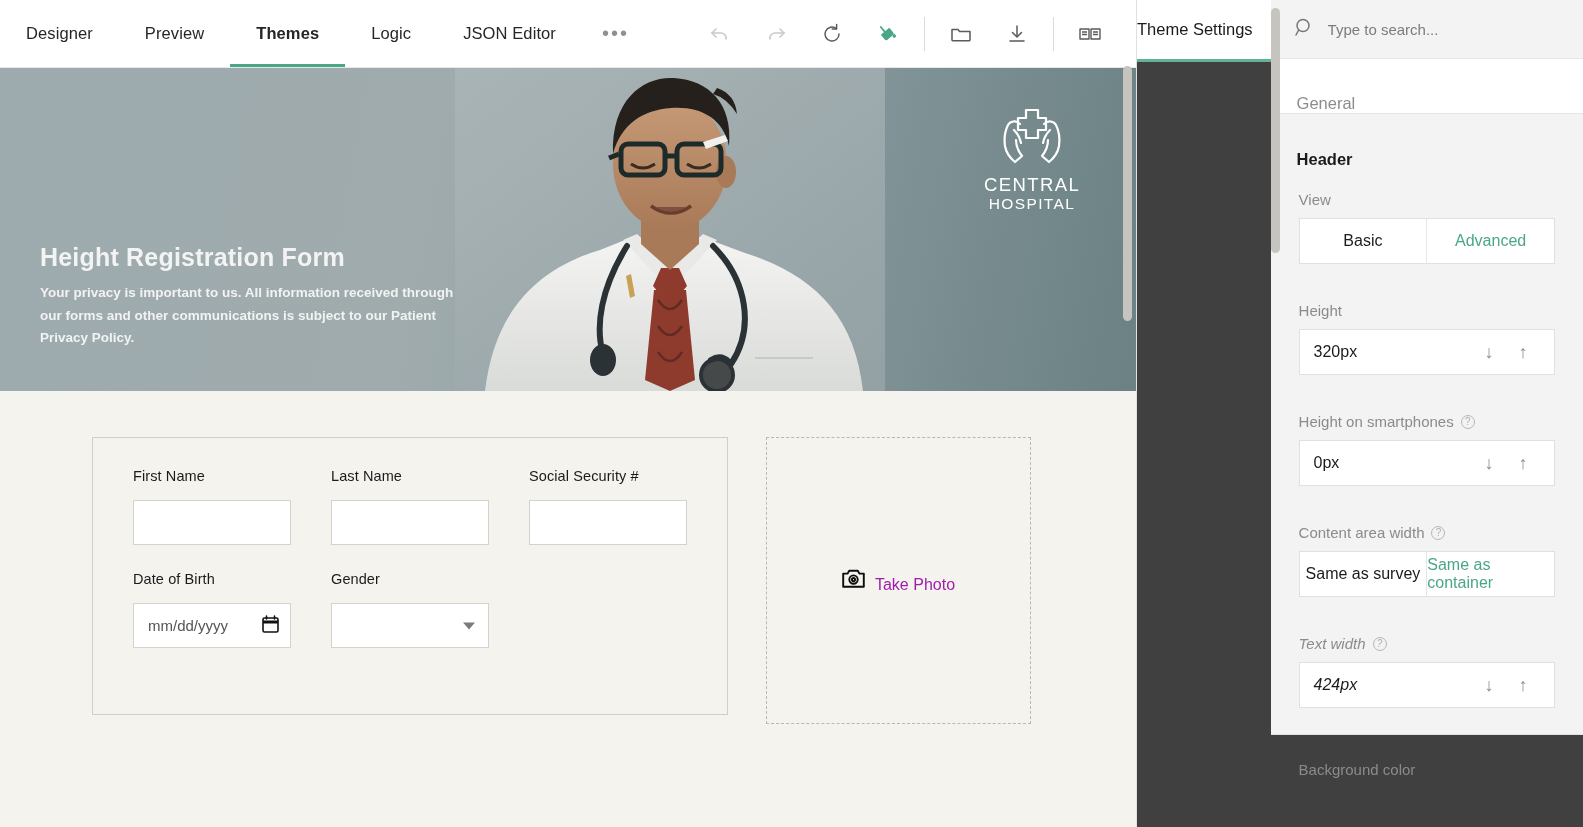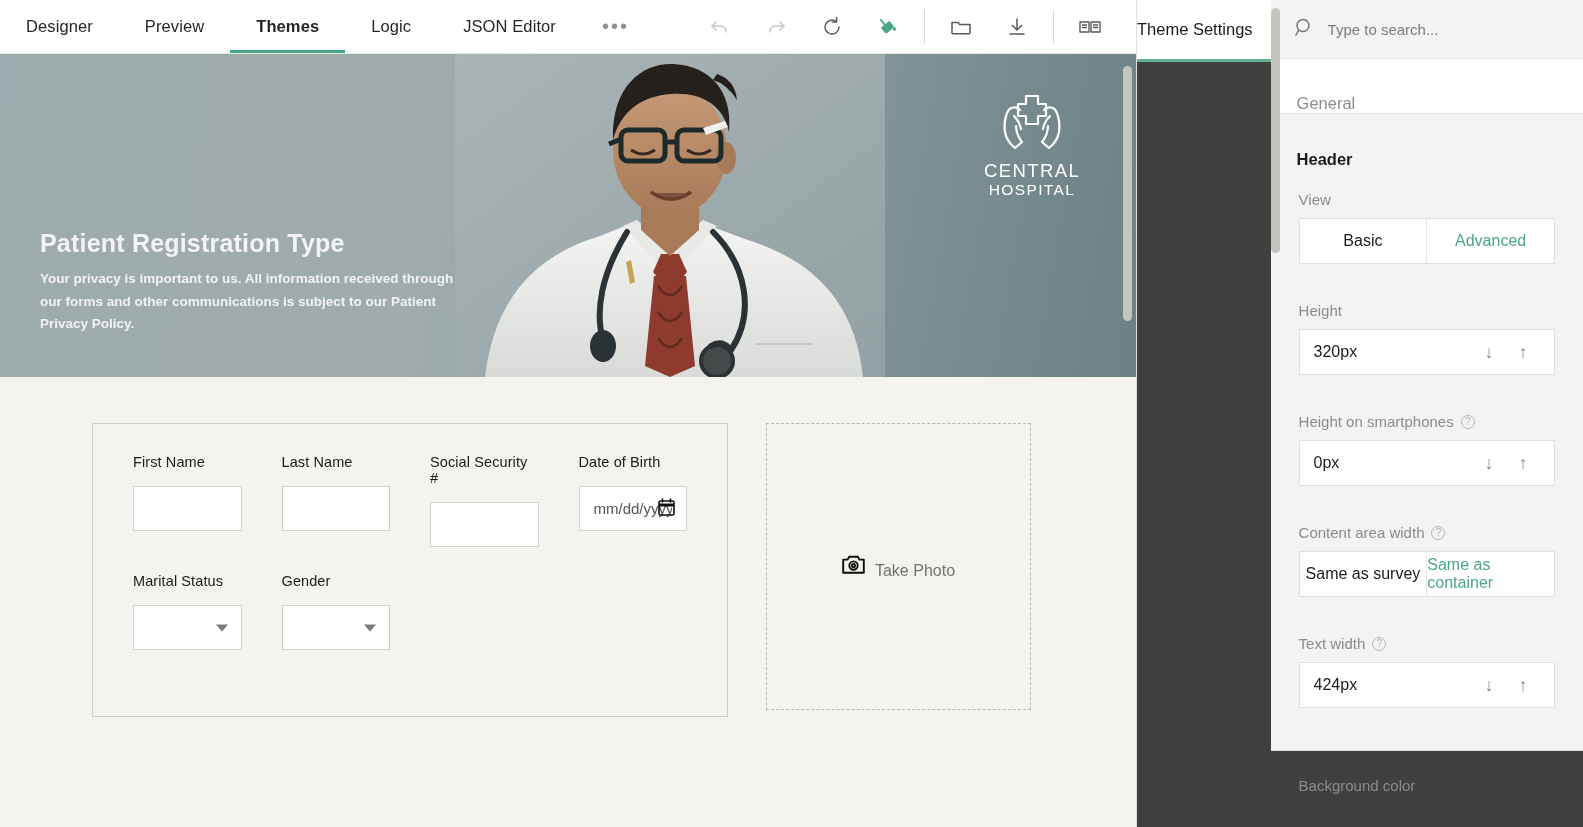--- a/index.html
+++ b/index.html
@@ -22,21 +22,21 @@
   .creator {
     position: relative;
     width: 1137px;
     height: 827px;
     background: #f4f3ee;
     overflow: hidden;
     border-right: 1px solid #e0e0e0;
   }
 
   .tabbar {
-    height: 54px;
+    height: 68px;
     background: #fff;
     display: flex;
     align-items: stretch;
     border-bottom: 1px solid #e8e8e8;
     position: relative;
     z-index: 5;
     gap: 20px;
   }
   .tabs { display: flex; align-items: stretch; }
   .tab {
@@ -146,21 +146,21 @@
     gap: 38px;
   }
   .panel {
     width: 636px;
     border: 1px solid #d0cfc9;
     background: #f4f3ee;
     padding: 30px 40px 40px 40px;
   }
   .field-grid {
     display: grid;
-    grid-template-columns: 1fr 1fr 1fr 1fr;
+    grid-template-columns: 1fr 1fr 1fr;
     column-gap: 40px;
     row-gap: 0px;
   }
   .field { margin-bottom: 26px; }
   .field-label {
     font-size: 14.5px;
     color: #1b1b1b;
     margin-bottom: 16px;
     letter-spacing: .1px;
   }
@@ -202,21 +202,21 @@
     display: flex;
     align-items: center;
     justify-content: center;
     cursor: pointer;
   }
   .photo-inner {
     display: flex; align-items: center; gap: 10px;
   }
   .photo-label {
     font-size: 16px;
-    color: #737373;
+    color: #a21caf;
     margin-top: 8px;
   }
 
   
   .main-scroll {
     position: absolute;
     right: 4px;
     top: 66px;
     width: 9px;
     height: 757px;
@@ -292,21 +292,21 @@
     color: #1b1b1b;
     font-weight: bold;
     border-bottom: none;
   }
   .acc-panel {
     background: #f3f3f3;
     padding: 22px 28px 26px 28px;
     border-bottom: 1px solid #e2e2e2;
   }
   .prop { margin-bottom: 38px; }
-  .prop:last-child { margin-bottom: 16px; }
+  .prop:last-child { margin-bottom: 0; font-style: italic; }
   .prop-label {
     font-size: 15px;
     color: #8b8b8b;
     margin-bottom: 10px;
     display: flex;
     align-items: center;
     gap: 7px;
   }
   .help-icon {
     width: 14px; height: 14px;
@@ -533,21 +533,21 @@
           <ellipse cx="262" cy="307" rx="16" ry="16" fill="#46494a" stroke="#2b3236" stroke-width="4"></ellipse>
           <path d="M256 292 q10 -6 18 2" stroke="#2b3236" stroke-width="6" fill="none" stroke-linecap="round"></path>
 
           <path d="M300 290 h58" stroke="#c8cac8" stroke-width="2" fill="none"></path>
 
           <path d="M176 206 l4 22 l-5 2 l-4 -22 z" fill="#c8a254"></path>
         </svg>
       </div>
 
       <div class="banner-text">
-        <div class="banner-title">Patient Registration Type</div>
+        <div class="banner-title">Height Registration Form</div>
         <div class="banner-desc">Your privacy is important to us. All information received through our forms and other communications is subject to our Patient Privacy Policy.</div>
       </div>
 
       <div class="logo">
         <span>
           <svg width="92" height="60" viewBox="0 0 92 60" fill="none" stroke="#ffffff" stroke-width="2.2" stroke-linejoin="round" stroke-linecap="round">
             <path d="M40 4h12v8h8v12h-8v8H40v-8h-8V12h8z"></path>
             <path d="M34 18c-4-4-10-3-12 1-3 6-4 14-3 21 1 6 5 12 10 16l7-6c-4-5-6-10-6-16"></path>
             <path d="M28 24c3 3 6 8 7 13"></path>
             <path d="M58 18c4-4 10-3 12 1 3 6 4 14 3 21-1 6-5 12-10 16l-7-6c4-5 6-10 6-16"></path>
@@ -593,27 +593,20 @@
                 <span class="input-icon">
                   <svg width="17" height="18" viewBox="0 0 17 18" fill="none" stroke="#111" stroke-width="1.6">
                     <rect x="1" y="3" width="15" height="14" rx="1.5"></rect>
                     <path d="M1 7h15" stroke-width="3"></path>
                     <path d="M4.5 1v3M12.5 1v3" stroke-linecap="round"></path>
                   </svg>
                 </span>
               </div>
             </div>
 
-            <div class="field">
-              <div class="field-label">Marital Status</div>
-              <div class="input-wrap">
-                <input class="field-input" type="text" readonly="" placeholder="" style="">
-                <span class="select-caret"></span>
-              </div>
-            </div>
 
             <div class="field">
               <div class="field-label">Gender</div>
               <div class="input-wrap">
                 <input class="field-input" type="text" readonly="" placeholder="" style="">
                 <span class="select-caret"></span>
               </div>
             </div>
 
           </div>

